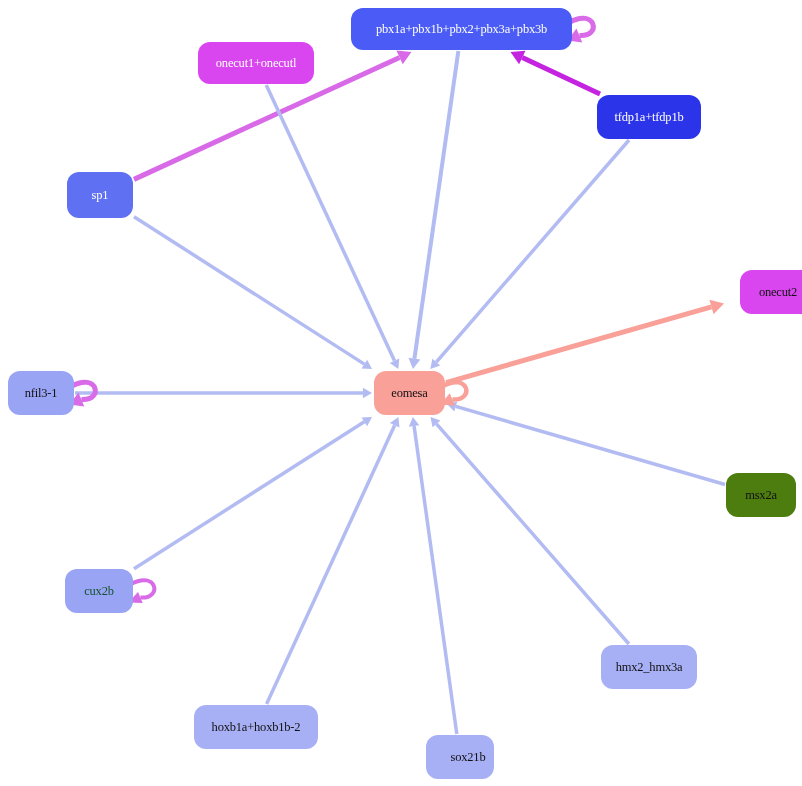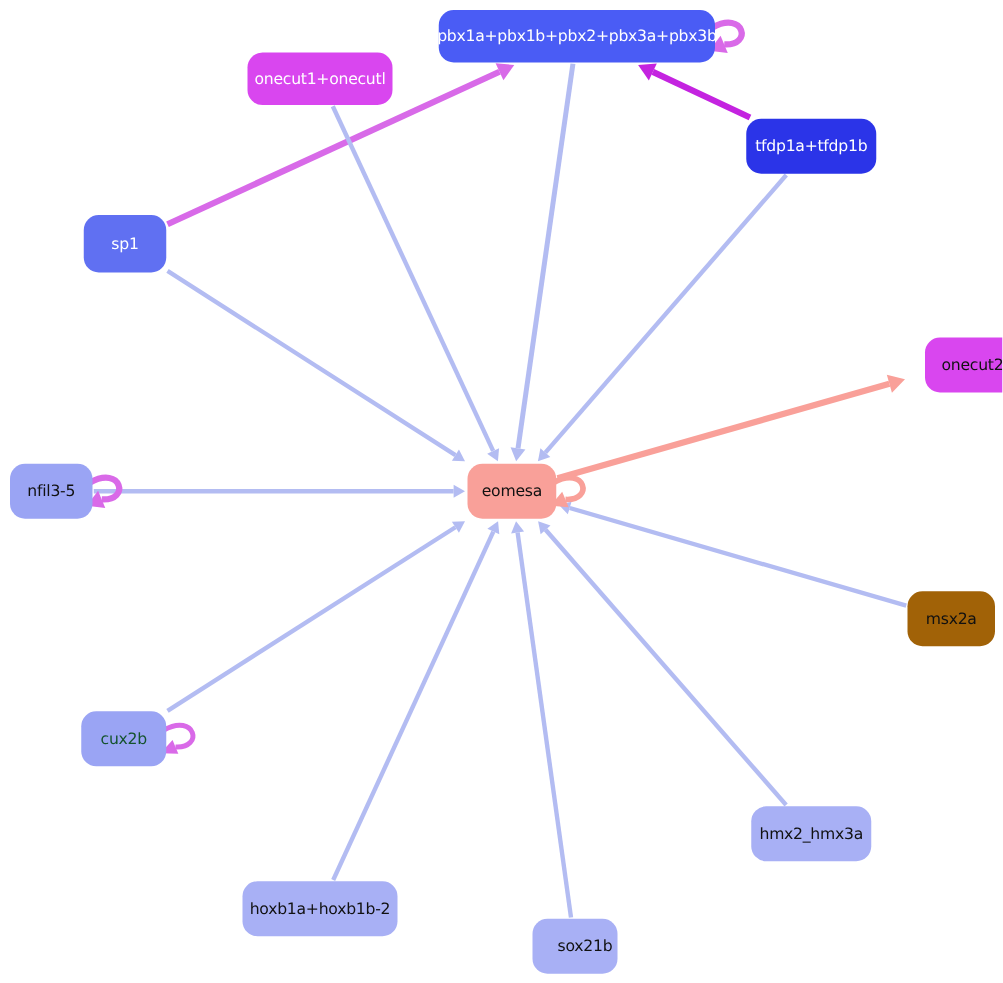--- a/index.html
+++ b/index.html
@@ -33,20 +33,21 @@
     border-radius: 12px;
     font-size: 12.5px;
     line-height: 1;
     white-space: nowrap;
     letter-spacing: -0.2px;
     user-select: none;
   }
   .node-label {
     display: block;
     pointer-events: none;
+    font-family: Liberation Serif, serif;
   }
 </style>
 </head>
 <body>
 
 <div id="graph-canvas">
   <svg id="edge-layer" viewBox="0 0 802 786" width="802" height="786" xmlns="http://www.w3.org/2000/svg">
     <defs id="arrow-defs"></defs>
     <g id="edges-group">
         <line x1="134" y1="179.38727524204702" x2="399.5986791172015" y2="57.42494956167234" stroke="#d86ae8" stroke-width="5" stroke-linecap="butt"></line>
@@ -97,26 +98,26 @@
       <div class="node" style="left: 597px; top: 95px; width: 104px; height: 44px; background: rgb(43, 52, 232); color: rgb(255, 255, 255); text-align: center;">
         <span class="node-label">tfdp1a+tfdp1b</span>
       </div>
       <div class="node" style="left: 67px; top: 172px; width: 66px; height: 46px; background: rgb(96, 112, 242); color: rgb(255, 255, 255);">
         <span class="node-label">sp1</span>
       </div>
       <div class="node" style="left: 740px; top: 270px; width: 76px; height: 44px; background: #d946ef; color: rgb(17, 17, 17);">
         <span class="node-label">onecut2</span>
       </div>
       <div class="node" style="left: 8px; top: 371px; width: 66px; height: 44px; background: rgb(154, 164, 244); color: rgb(17, 17, 17);">
-        <span class="node-label">nfil3-5</span>
+        <span class="node-label">nfil3-1</span>
       </div>
       <div class="node" style="left: 374px; top: 371px; width: 71px; height: 44px; background: rgb(249, 160, 153); color: rgb(17, 17, 17);">
         <span class="node-label">eomesa</span>
       </div>
-      <div class="node" style="left: 726px; top: 473px; width: 70px; height: 44px; background: #a16207; color: rgb(17, 17, 17);">
+      <div class="node" style="left: 726px; top: 473px; width: 70px; height: 44px; background: #4d7c0f; color: rgb(17, 17, 17);">
         <span class="node-label">msx2a</span>
       </div>
       <div class="node" style="left: 65px; top: 569px; width: 68px; height: 44px; background: rgb(154, 164, 244); color: #14532d;">
         <span class="node-label">cux2b</span>
       </div>
       <div class="node" style="left: 601px; top: 645px; width: 96px; height: 44px; background: rgb(168, 176, 245); color: rgb(17, 17, 17);">
         <span class="node-label">hmx2_hmx3a</span>
       </div>
       <div class="node" style="left: 194px; top: 705px; width: 124px; height: 44px; background: rgb(168, 176, 245); color: rgb(17, 17, 17);">
         <span class="node-label">hoxb1a+hoxb1b-2</span>

